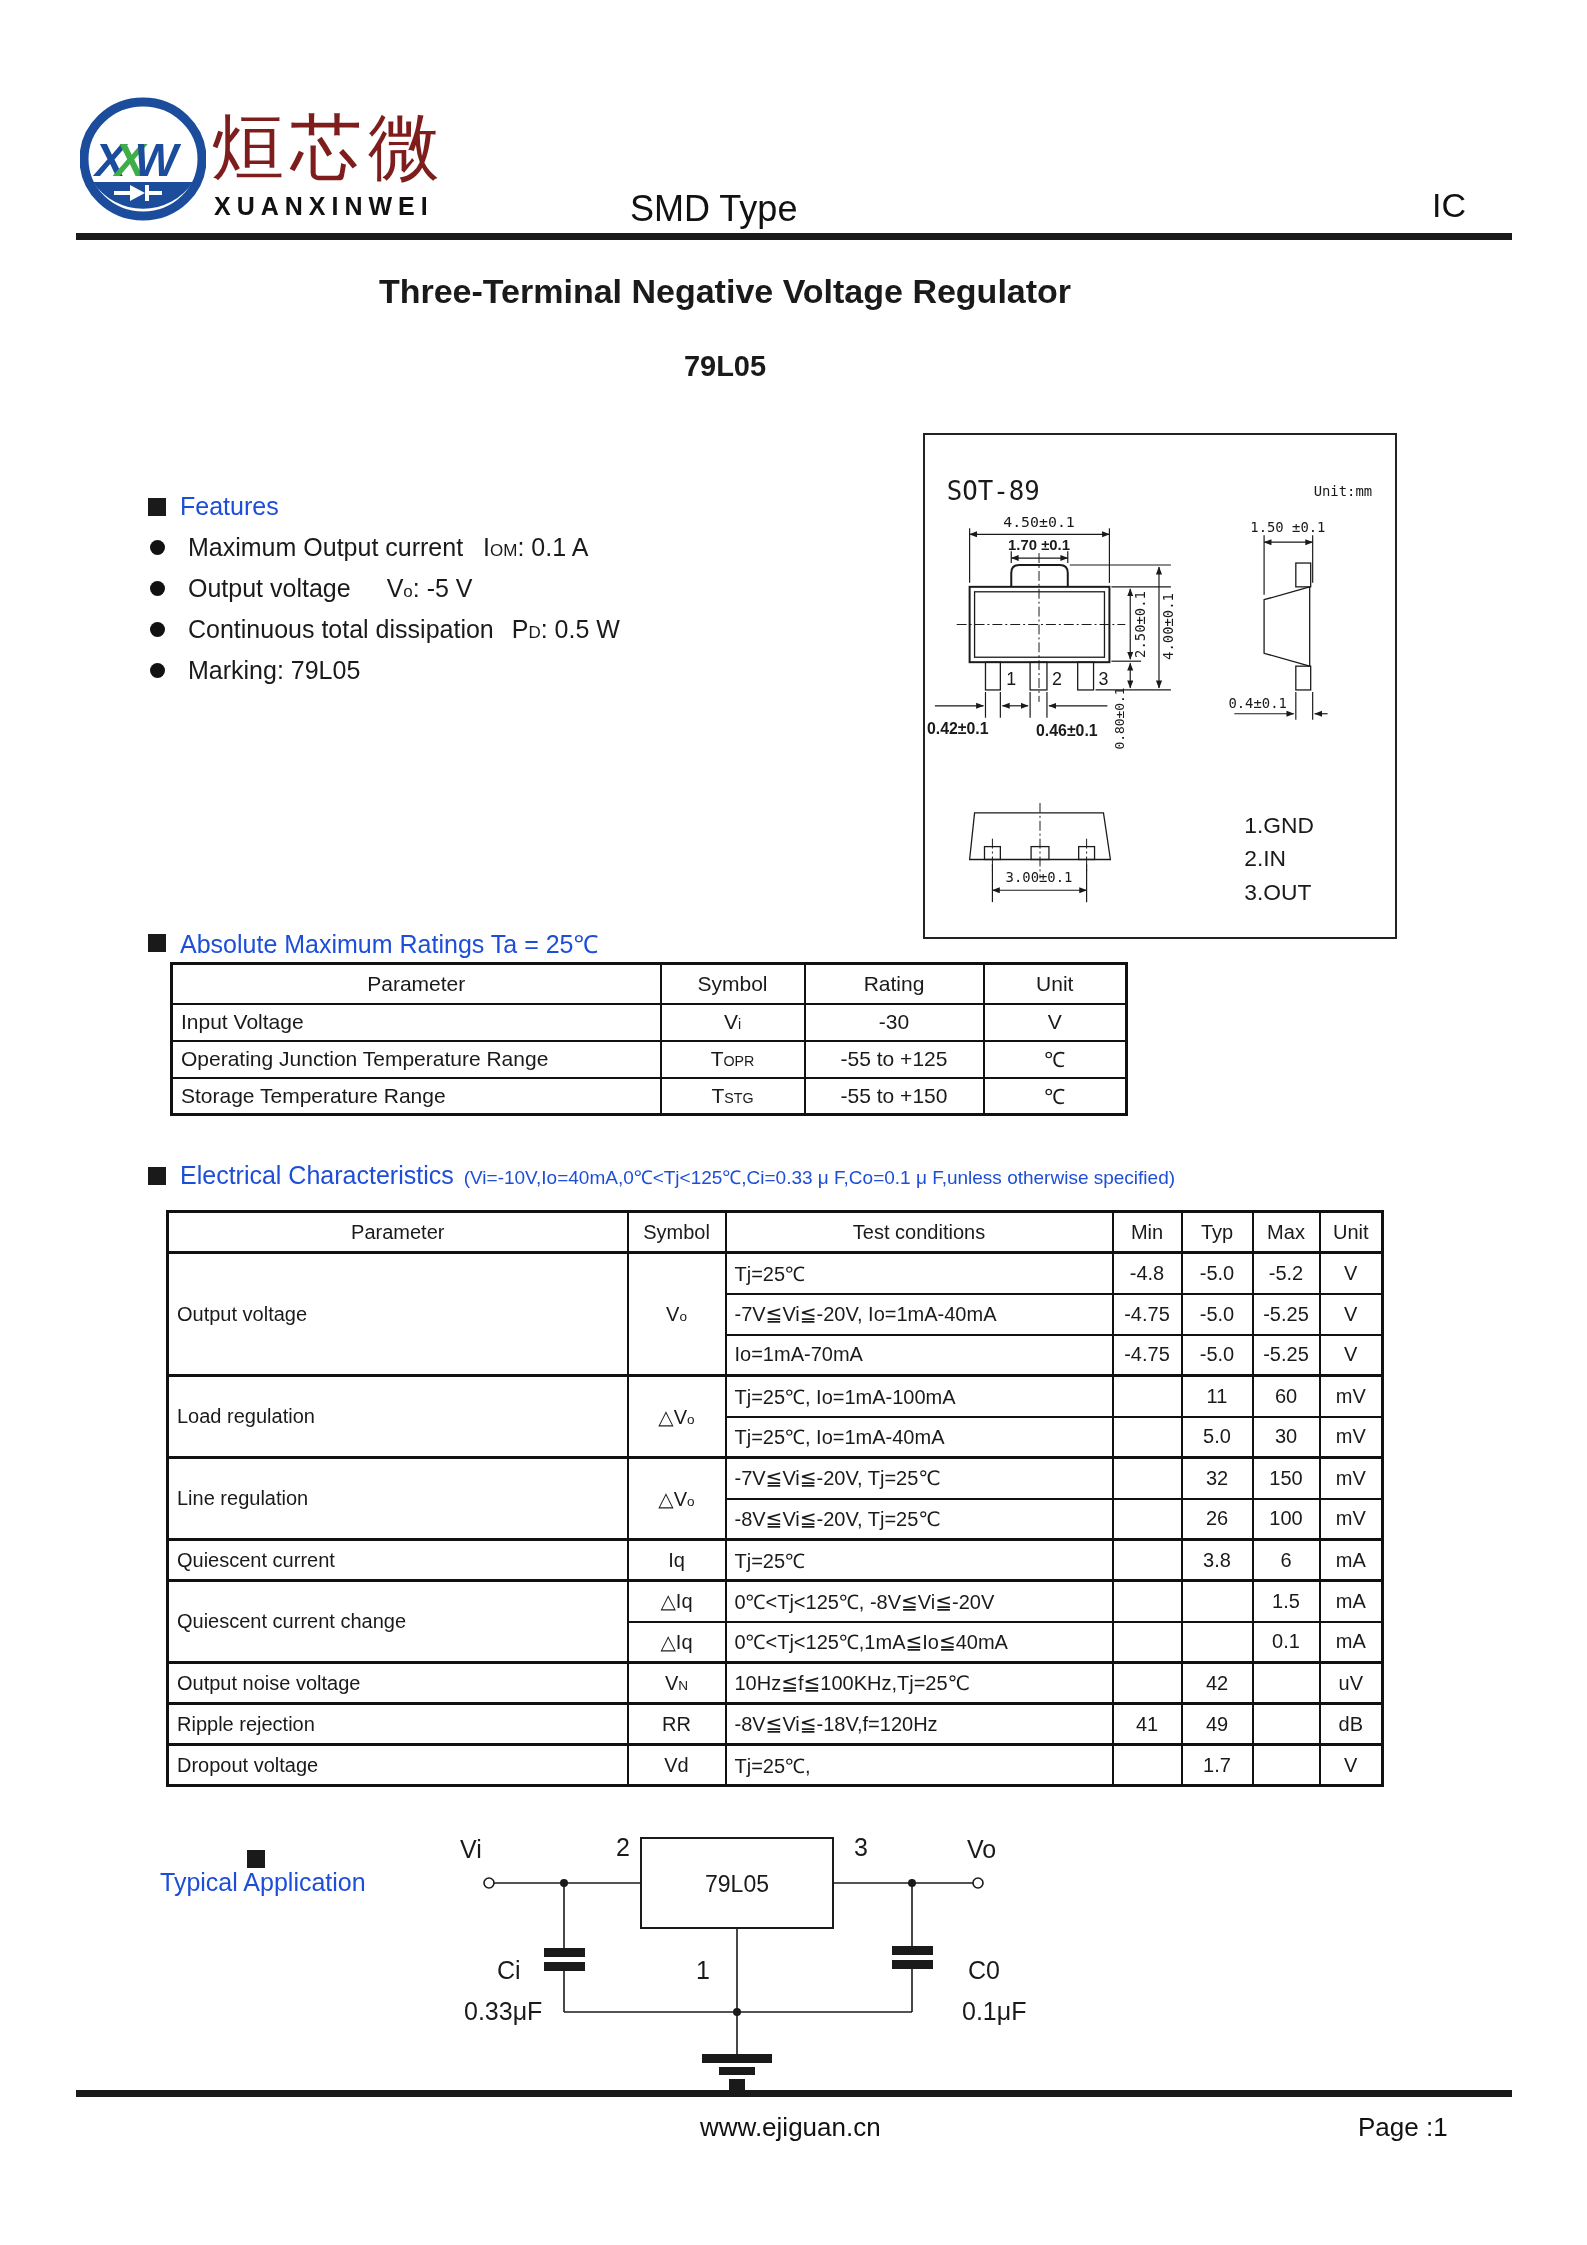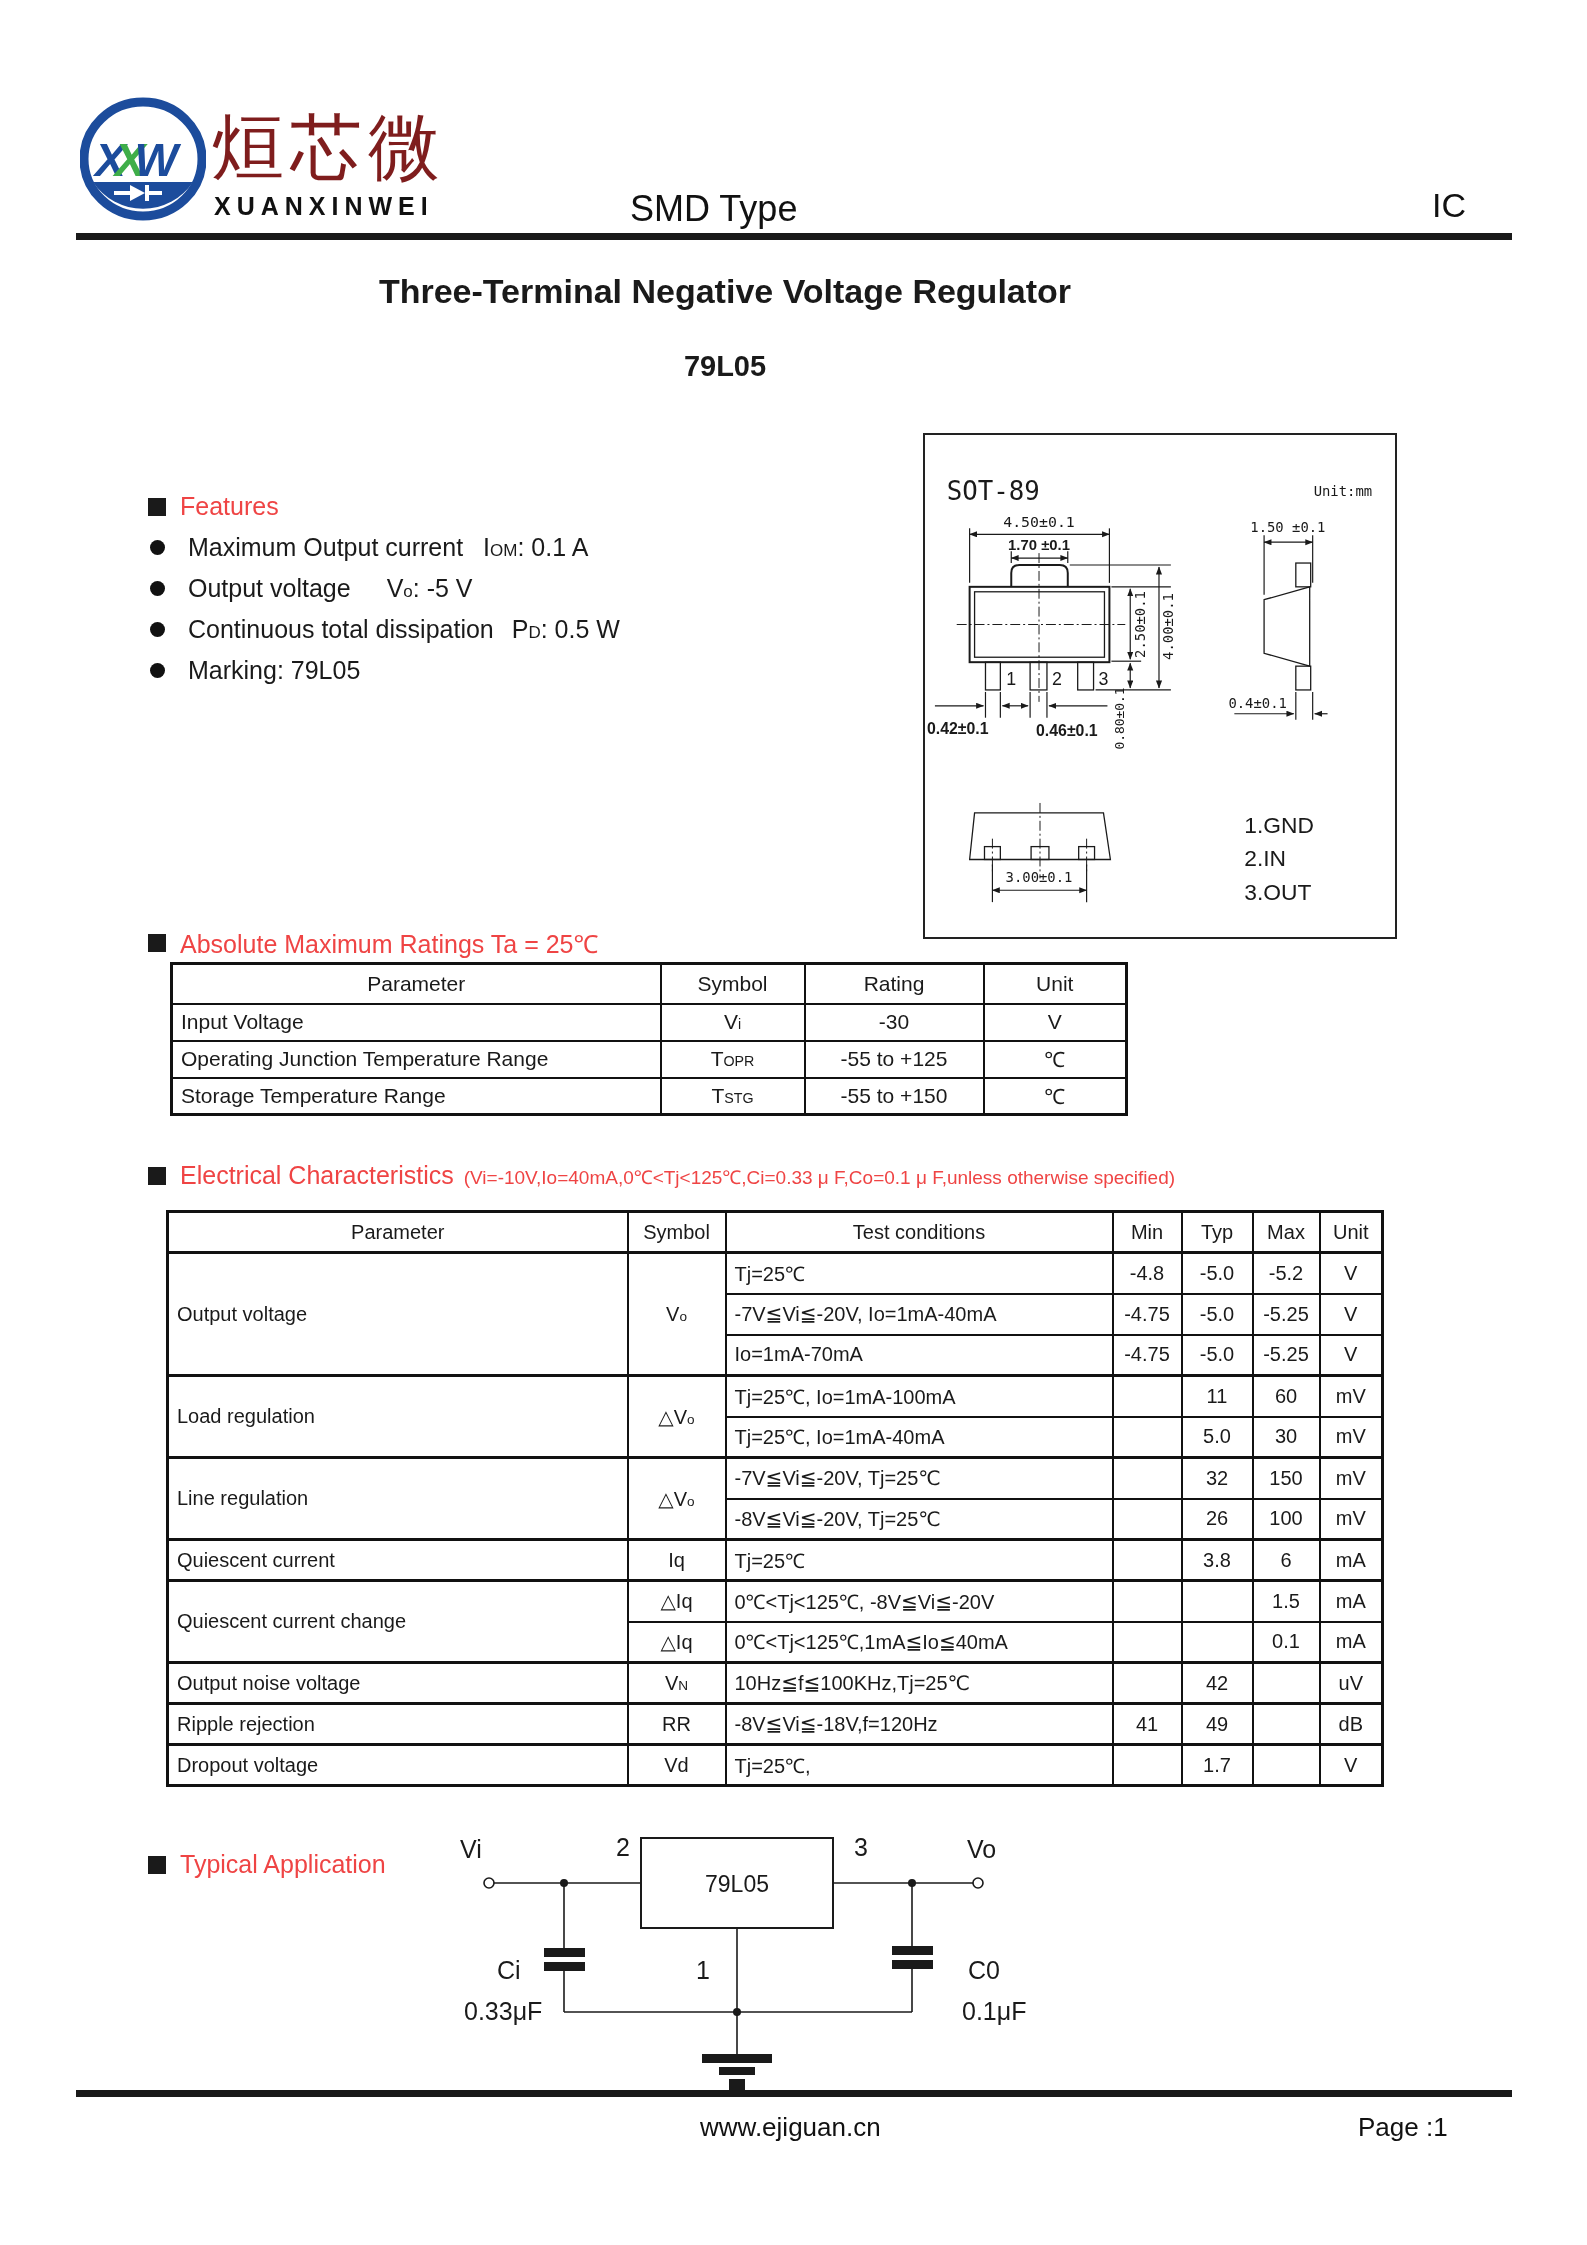--- a/index.html
+++ b/index.html
@@ -11,21 +11,21 @@
   .brand-cn{font-size:72px;font-weight:normal;letter-spacing:6px;color:#7f1d1d;font-family:sans-serif;}
   .brand-en{font-size:25px;font-weight:600;letter-spacing:6px;color:#111;}
   .doc-type{font-size:36px;color:#111;}
   .category{font-size:34px;color:#111;}
   .rule{background:#1a1a1a;}
 
   .doc-title{font-size:34px;font-weight:bold;text-align:center;}
   .part-no{font-size:29px;font-weight:bold;text-align:center;}
 
   
-  .sec-head{display:flex;align-items:baseline;font-size:25px;color:#ef4444;white-space:nowrap;}
+  .sec-head{display:flex;align-items:baseline;font-size:25px;color:#1d4ed8;white-space:nowrap;}
   .sq{width:18px;height:18px;background:#1a1a1a;margin-right:14px;align-self:center;flex:0 0 auto;}
   .cond{font-size:19px;margin-left:10px;}
 
   
   .feat{display:flex;align-items:center;font-size:25px;margin-bottom:19px;height:22px;}
   .dot{width:15px;height:15px;border-radius:50%;background:#111;margin-right:23px;flex:0 0 auto;}
   .feat .symwrap{white-space:nowrap;}
   .gap1{margin-left:20px;} .gap2{margin-left:36px;} .gap3{margin-left:18px;} .gap0{margin-left:0;}
   .sub{font-size:68%;}
 
@@ -368,21 +368,21 @@
       <td><span>Vd</span><span class="sub"></span></td>
       <td class="l">Tj=25℃,</td>
       <td></td>
       <td>1.7</td>
       <td></td>
       <td>V</td>
     </tr>
   </tbody>
     </table>
 
-  <div class="abs sec-head" style="left:148px;top:1850px;">
+  <div class="abs sec-head" style="left:160px;top:1850px;flex-direction:column;">
     <span class="sq"></span>
     <span>Typical Application</span>
   </div>
 
   <svg class="abs" style="left:420px;top:1832px;" width="660" height="262" viewBox="0 0 660 262">
 
     <text x="40" y="26" class="sans ct">Vi</text>
     <text x="196" y="24" class="sans ct">2</text>
     <text x="434" y="24" class="sans ct">3</text>
     <text x="547" y="26" class="sans ct">Vo</text>

